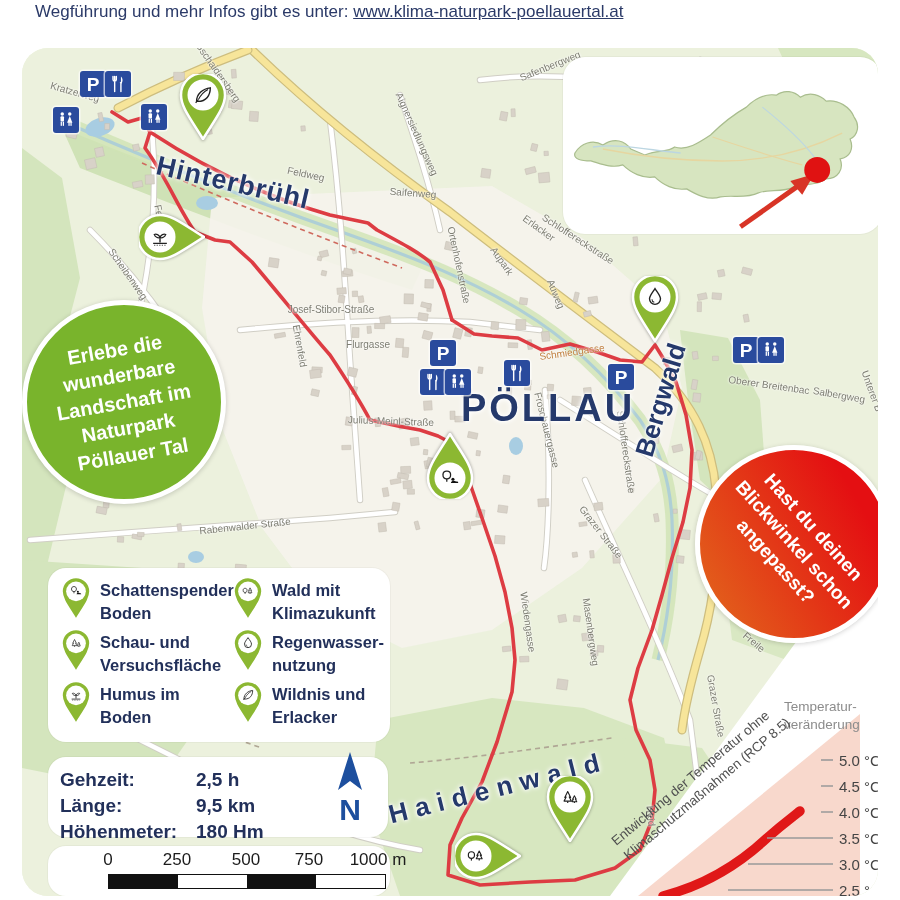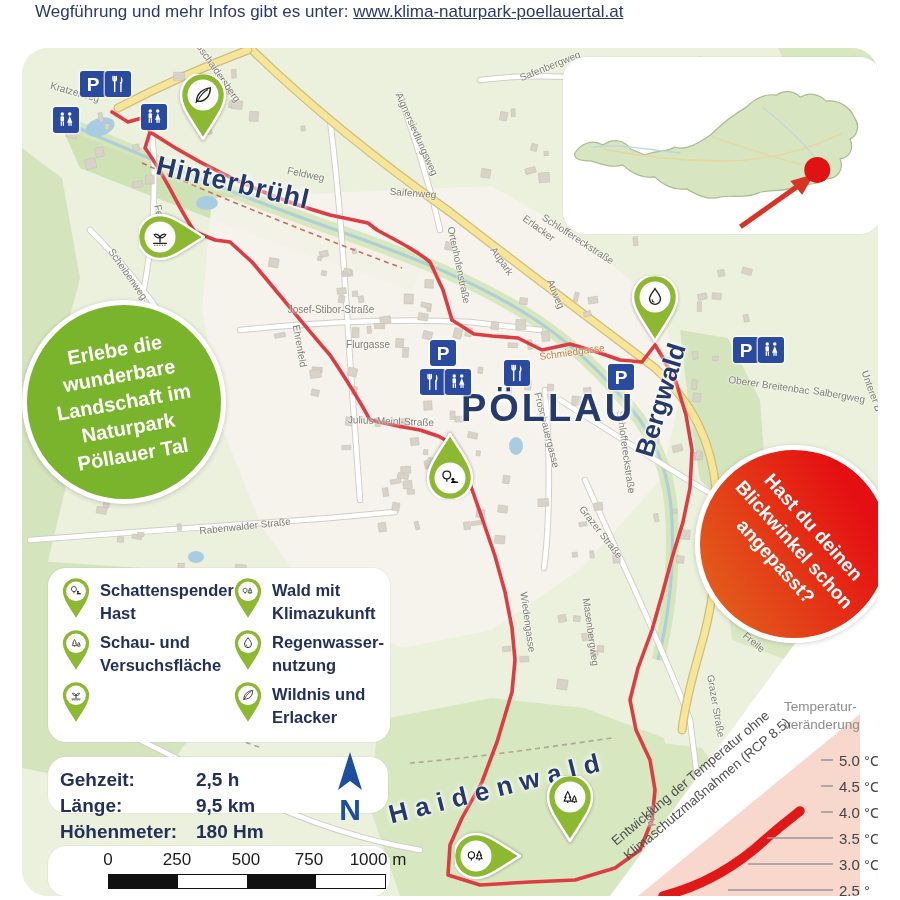--- a/index.html
+++ b/index.html
@@ -47,21 +47,21 @@
              background:linear-gradient(60deg,#e2641c 5%,#e40f12 80%);}
   #badge-red .btxt{font-size:19px;line-height:1.35;transform:rotate(48deg);}
   .btxt span{display:block;}
   
   .panel{position:absolute;background:#fff;border-radius:18px;box-shadow:0 0 0 1px rgba(0,0,0,.03);}
   #legend-box{left:26px;top:520px;width:342px;height:174px;padding:10px 0 0 12px;box-sizing:border-box;
               display:grid;grid-template-columns:172px 158px;grid-auto-rows:52px;column-gap:0;}
   .legend-item{display:flex;align-items:flex-start;gap:8px;}
   .ltext{font-size:16.5px;font-weight:bold;color:#22305a;line-height:1.4;padding-top:1px;}
   .ltext span{display:block;}
-  #info-box{left:26px;top:709px;width:340px;height:56px;padding:10px 0 0 12px;box-sizing:border-box;}
+  #info-box{left:26px;top:709px;width:340px;height:80px;padding:10px 0 0 12px;box-sizing:border-box;}
   .info-row{display:flex;font-size:19px;font-weight:bold;color:#22305a;line-height:1.37;}
   .info-row .ilabel{width:136px;}
   #north{position:absolute;left:300px;top:702px;width:56px;height:86px;text-align:center;}
   #north .nletter{color:#1d4f9e;font-weight:bold;font-size:30px;line-height:.8;}
   #scale-box{left:26px;top:798px;width:342px;height:50px;}
   .scale-num{position:absolute;top:4px;font-size:17px;color:#1c1c1c;transform:translateX(-50%);white-space:nowrap;}
   #scale-bar{position:absolute;left:60px;top:28px;width:276px;height:13px;border:1.5px solid #111;
              display:flex;background:#fff;}
   #scale-bar .seg{flex:1;} .seg.b{background:#111;} .seg.w{background:#fff;}
   
@@ -572,21 +572,21 @@
           </svg>
           <span class="pin-glyph"><svg viewBox="0 0 24 24">
               <path d="M8.5 16v-3" stroke="#222" stroke-width="1.4"></path>
               <path d="M8.5 13C5.8 13 4 11 4.4 8.6 4.1 6.2 6 4.2 8.5 4.4 11 4.2 12.9 6.2 12.6 8.6 13 11 11.2 13 8.5 13z" fill="none" stroke="#222" stroke-width="1.4"></path>
               <circle cx="15.2" cy="13.4" r="1.7" fill="#111"></circle>
               <path d="M13 17.5c0-1.6 1.2-2.6 2.8-2.6 2.3 0 2.4 1 3.6 1 .9 0 1.6.5 1.6 1.6z" fill="#111"></path>
             </svg></span>
         </span>
       <div class="ltext">
           <span>Schattenspender</span>
-          <span>Hast</span>
+          <span>Boden</span>
         </div>
     </div>
     <div class="legend-item">
       <span class="legend-pin lp">
           <svg class="pin-body" viewBox="0 0 50 66" width="50" height="66">
             <path d="M25 65C12 44 3 33 3 21A22 22 0 1 1 47 21C47 33 38 44 25 65Z" fill="#8cb832" stroke="#ffffff" stroke-width="2.5"></path>
             <circle cx="25" cy="21" r="15.5" fill="#ffffff"></circle>
           </svg>
           <span class="pin-glyph"><svg viewBox="0 0 24 24">
               <path d="M7 17v-2.5" stroke="#222" stroke-width="1.3"></path>
@@ -641,20 +641,24 @@
             <circle cx="25" cy="21" r="15.5" fill="#ffffff"></circle>
           </svg>
           <span class="pin-glyph"><svg viewBox="0 0 24 24">
               <path d="M12 18v-5.5" stroke="#222" stroke-width="1.5" fill="none"></path>
               <path d="M12 12.5C11 9.5 8 8.3 5.7 9.2c.9 3 4.1 4.3 6.3 3.3z" fill="none" stroke="#222" stroke-width="1.3"></path>
               <path d="M12 12.5c1-3 4-4.2 6.3-3.3-.9 3-4.1 4.3-6.3 3.3z" fill="none" stroke="#222" stroke-width="1.3"></path>
               <line x1="4.5" y1="19" x2="19.5" y2="19" stroke="#222" stroke-width="1.4"></line>
               <line x1="5.5" y1="21" x2="18.5" y2="21" stroke="#555" stroke-width="1.2" stroke-dasharray="1.4 1.4"></line>
             </svg></span>
         </span>
+      <div class="ltext">
+          <span>Humus im Boden</span>
+          <span></span>
+        </div>
     </div>
     <div class="legend-item">
       <span class="legend-pin lp">
           <svg class="pin-body" viewBox="0 0 50 66" width="50" height="66">
             <path d="M25 65C12 44 3 33 3 21A22 22 0 1 1 47 21C47 33 38 44 25 65Z" fill="#8cb832" stroke="#ffffff" stroke-width="2.5"></path>
             <circle cx="25" cy="21" r="15.5" fill="#ffffff"></circle>
           </svg>
           <span class="pin-glyph"><svg viewBox="0 0 24 24">
               <path d="M5 19C5 10.5 12 5 20 4.2c0 8.3-4.5 14.8-13.5 14.8z" fill="none" stroke="#222" stroke-width="1.5"></path>
               <path d="M7 17C9.5 12 13.5 8 17.5 6" fill="none" stroke="#222" stroke-width="1.2"></path>

